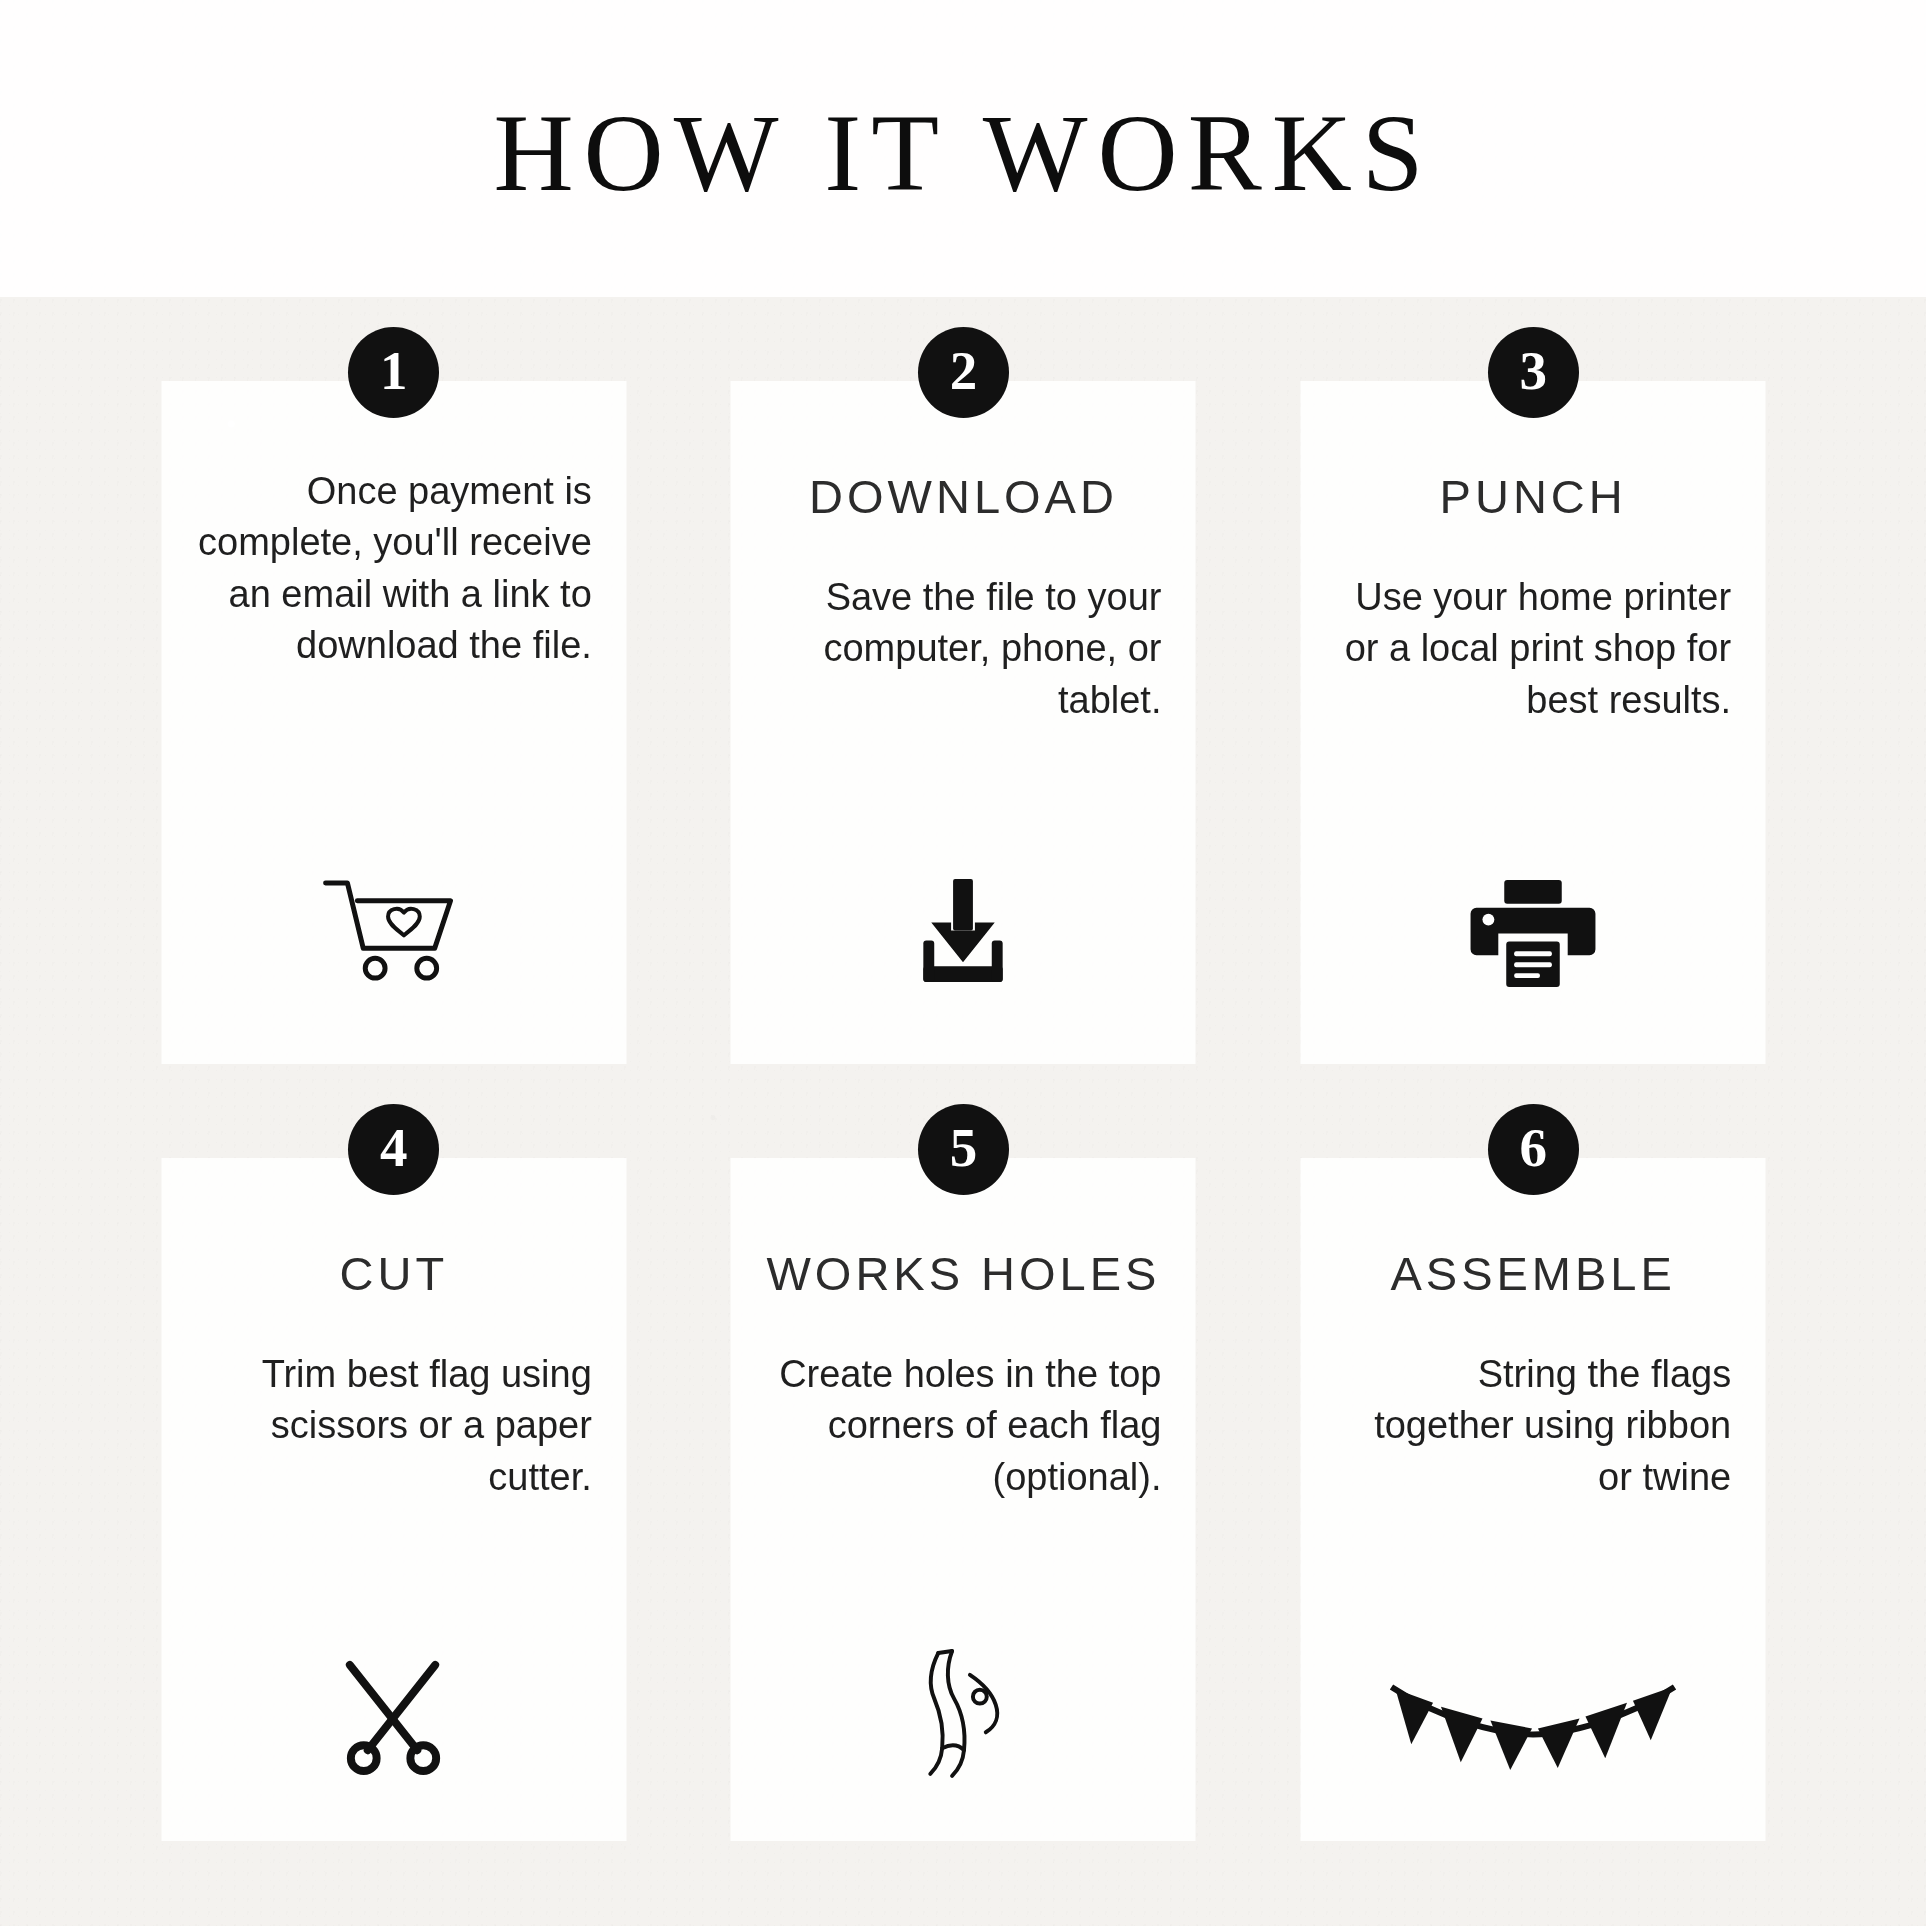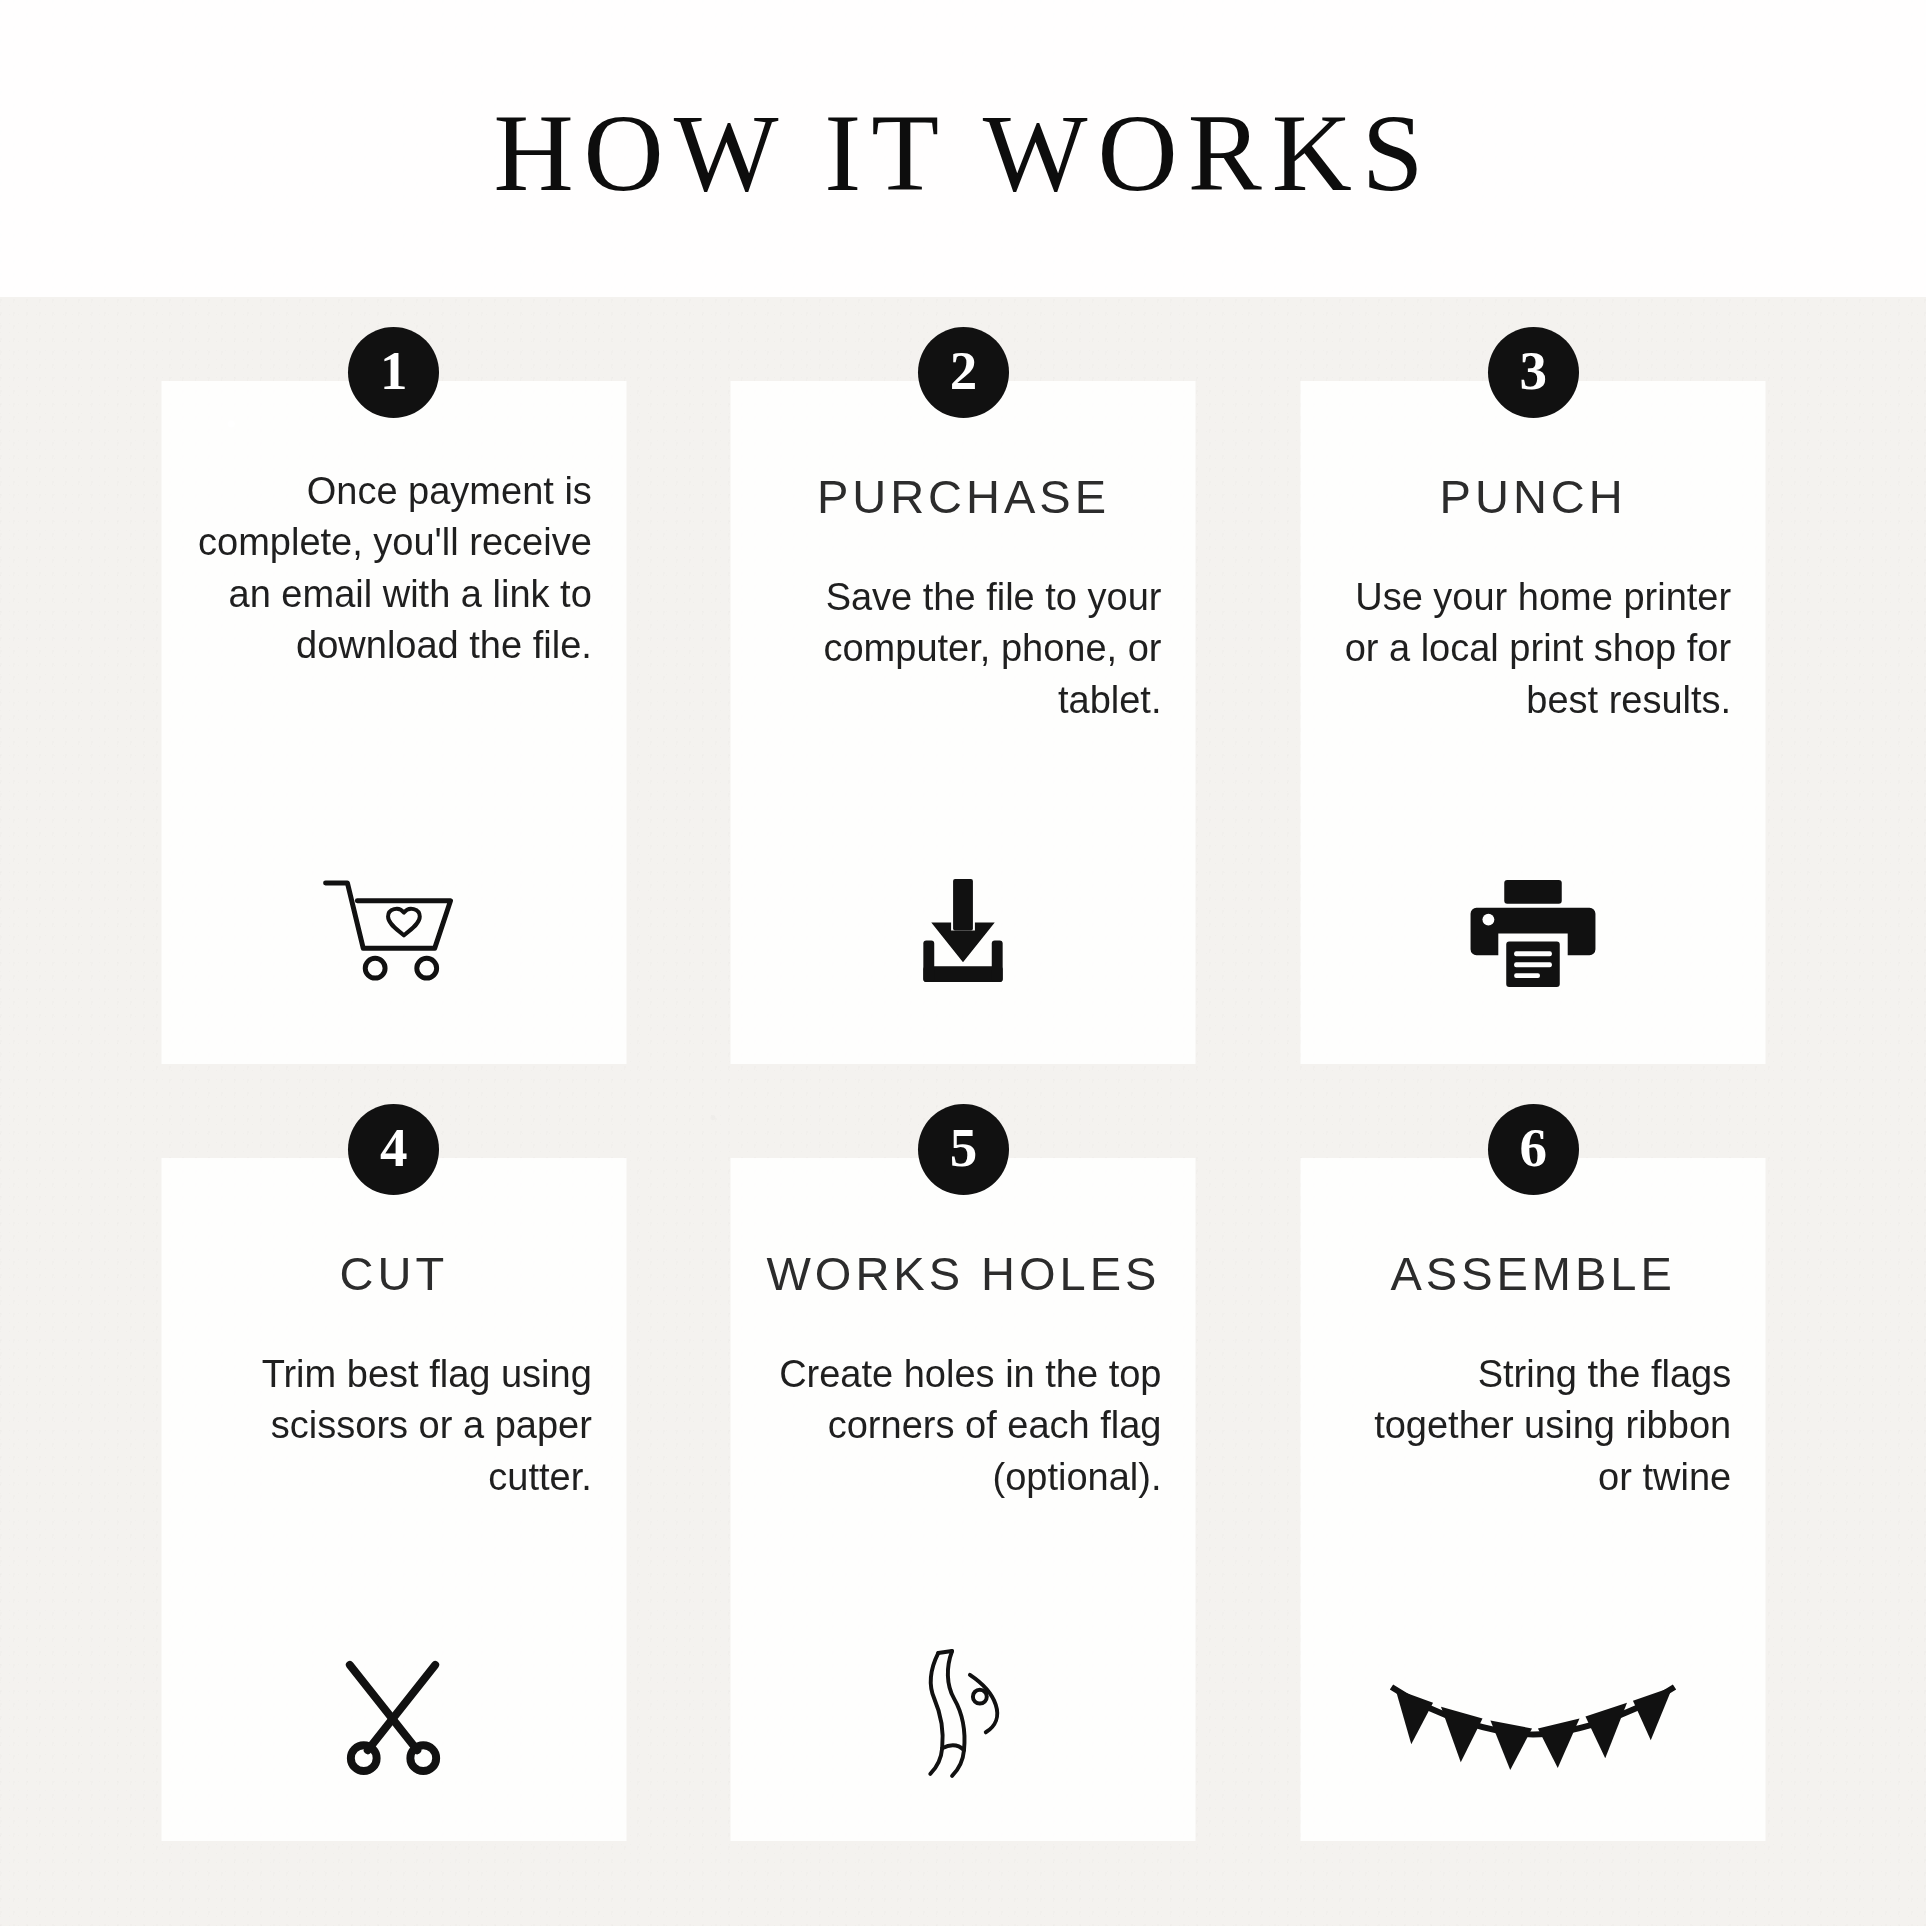--- a/index.html
+++ b/index.html
@@ -173,21 +173,21 @@
           <circle cx="108" cy="98" r="10"></circle>
           <path d="M85 42 c-5 -7 -16 -4 -16 4 c0 8 11 14 16 19 c5 -5 16 -11 16 -19 c0 -8 -11 -11 -16 -4 z" stroke-width="4"></path>
         </svg>
       </div>
     </div>
 
     <div class="card">
       <div class="card-panel"></div>
       <div class="card-inner">
         <div class="badge">2</div>
-        <div class="card-title">PURCHASE</div>
+        <div class="card-title">DOWNLOAD</div>
         <div class="card-text">Save the file to your computer, phone, or tablet.</div>
       </div>
       <div class="icon-wrap">
         <svg width="119" height="119" viewBox="0 0 120 120" fill="#111">
           <rect x="50" y="8" width="20" height="52" rx="2"></rect>
           <path d="M28 52 L60 92 L92 52 L72 52 L72 60 L48 60 L48 52 Z"></path>
           <rect x="20" y="96" width="80" height="16" rx="3"></rect>
           <rect x="20" y="70" width="11" height="42" rx="3"></rect>
           <rect x="89" y="70" width="11" height="42" rx="3"></rect>
         </svg>

